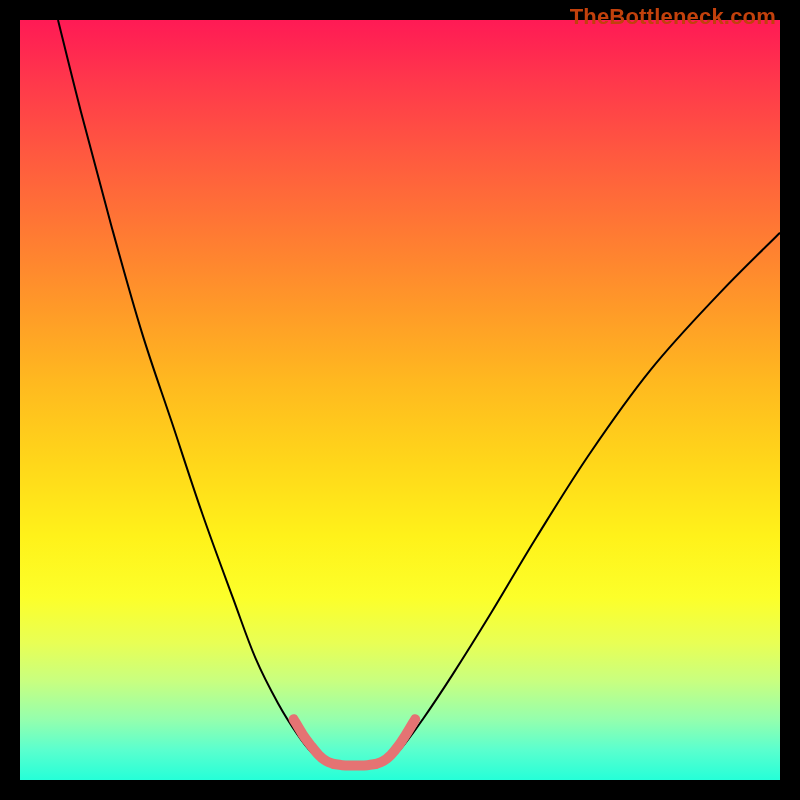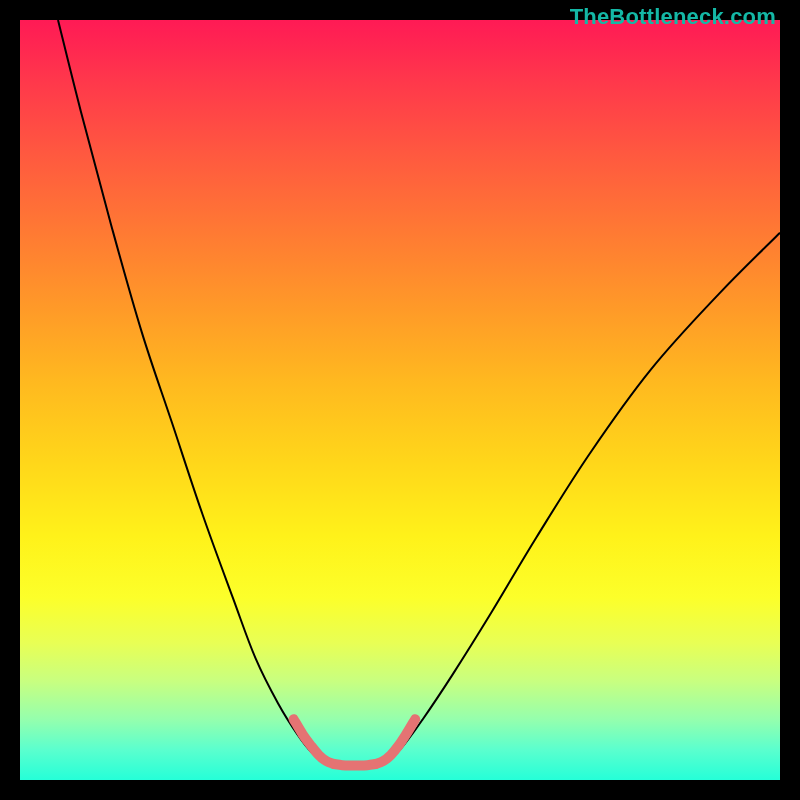--- a/index.html
+++ b/index.html
@@ -39,21 +39,21 @@
       #c8ff80 87%,
       #95ffad 92%,
       #5bffce 96%,
       #25ffd8 100%
     );
   }
   .watermark {
     position: absolute;
     top: 4px;
     right: 24px;
-    color: #14b8a6;
+    color: #c2410c;
     font-size: 22px;
     font-weight: 600;
     letter-spacing: 0.2px;
     user-select: none;
   }
   svg.curves {
     position: absolute;
     left: 0;
     top: 0;
     width: 760px;

